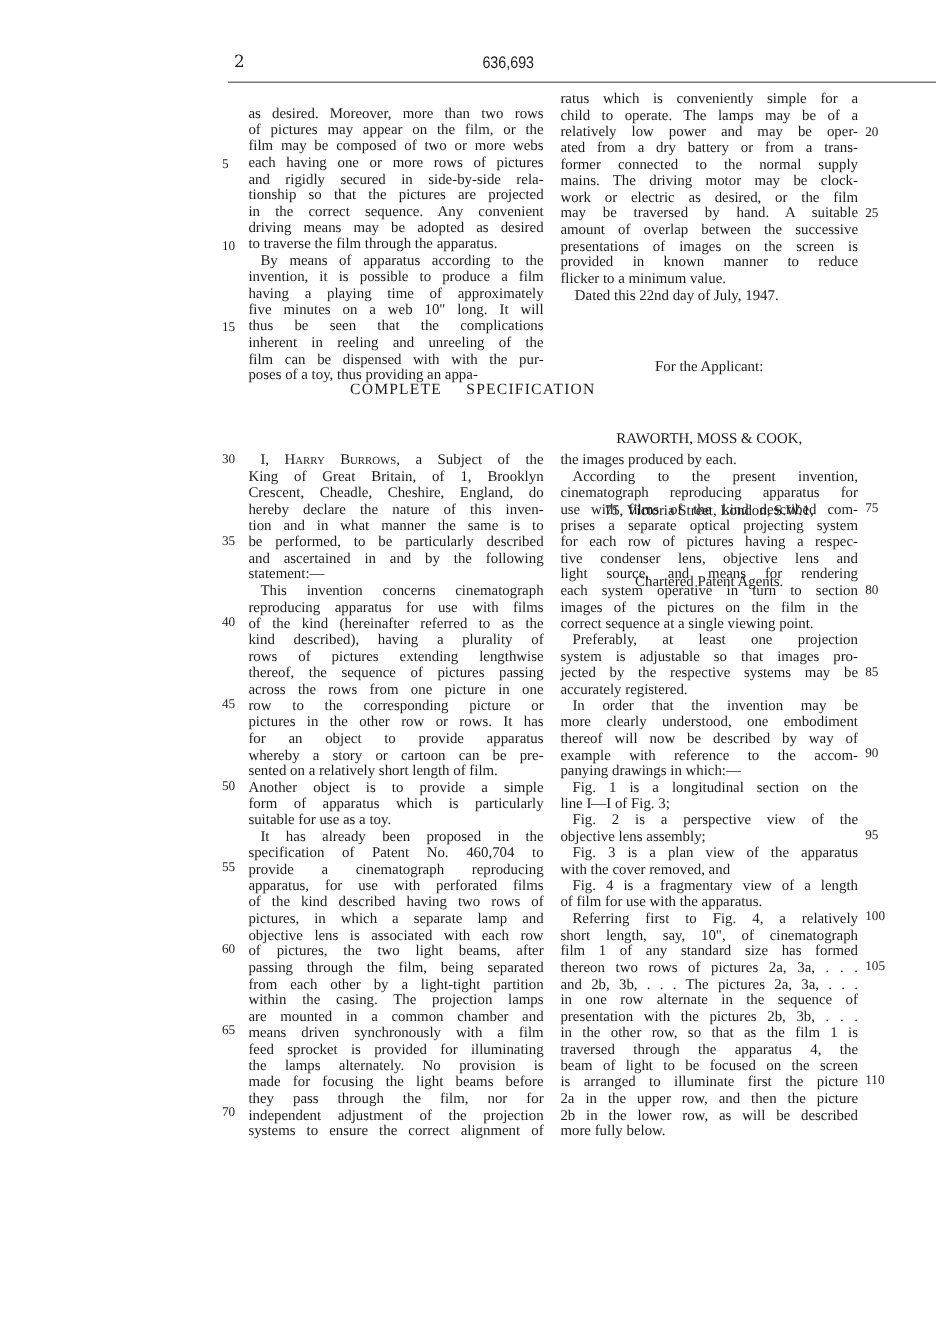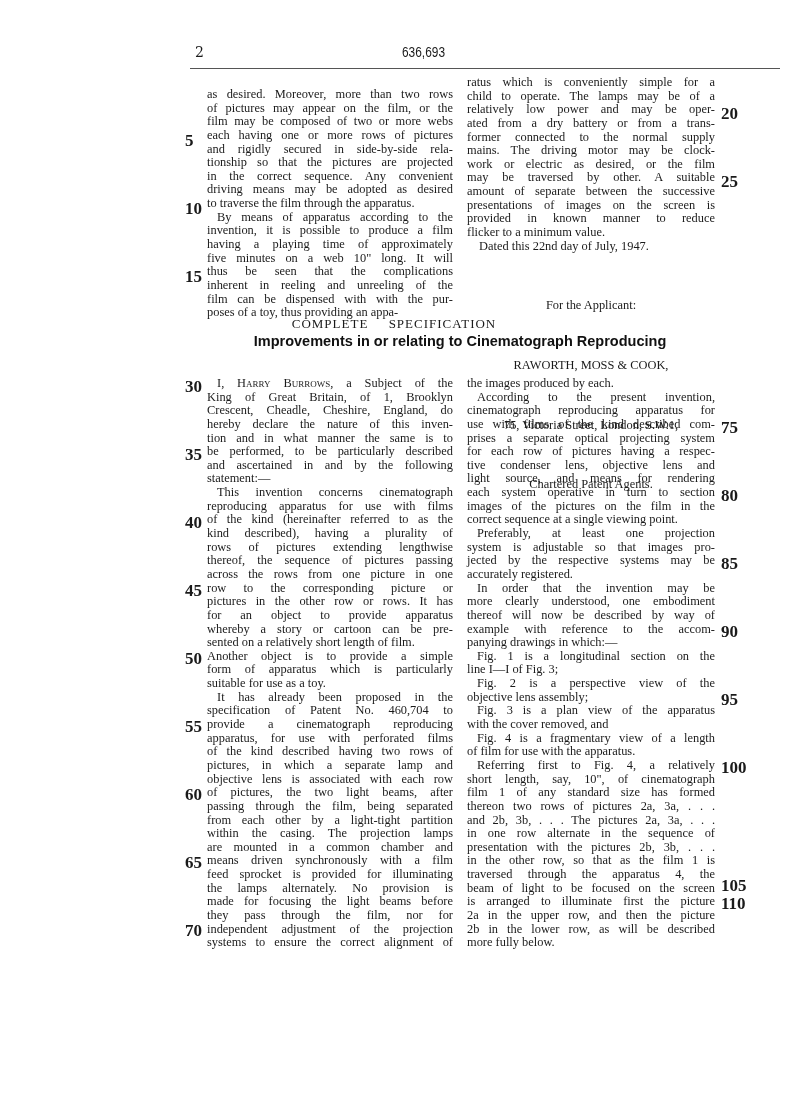--- a/index.html
+++ b/index.html
@@ -14,21 +14,21 @@
     .col .line { display: block; height: 13.65px; white-space: nowrap; text-align: justify; text-align-last: justify; overflow: visible; }
     .col .line.last { text-align-last: left; }
     .col .line.indent { padding-left: 10px; }
     .col .line.center { text-align: center; text-align-last: center; margin-top: 46px; }
 
     .left-top { left: 207px; top: 76px; width: 246px; margin-top: 12px; }
     .right-top { left: 467px; top: 76px; width: 248px; }
     .left-bot { left: 207px; top: 377px; width: 246px; }
     .right-bot { left: 467px; top: 377px; width: 248px; }
 
-    .lnum { position: absolute; font-family: "Liberation Serif", serif; font-weight: bold; font-size: 17px; }
+    .lnum { position: absolute; font-family: "Liberation Serif", serif; font-weight: normal; font-size: 11px; }
     .lnum.left { left: 185px; width: 20px; }
     .lnum.right { left: 721px; width: 30px; }
 
     .spec-label { position: absolute; left: 0; width: 788px; top: 316px; text-align: center; font-family: "Liberation Serif", serif; font-size: 13px; letter-spacing: 1px; }
     .spec-label span { margin: 16px 8px; }
     .title { position: absolute; left: 180px; width: 560px; top: 333px; text-align: center; font-family: "Liberation Sans", sans-serif; font-weight: bold; font-size: 14.5px; line-height: 17px; color: #111; }
     .sc { font-variant: small-caps; }
   </style>
 </head>
 <body>
@@ -59,22 +59,22 @@
     </div>
 
   <div class="col right-top" id="ptr">
       <span class="line">ratus which is conveniently simple for a</span>
       <span class="line">child to operate. The lamps may be of a</span>
       <span class="line">relatively low power and may be oper-</span>
       <span class="line">ated from a dry battery or from a trans-</span>
       <span class="line">former connected to the normal supply</span>
       <span class="line">mains. The driving motor may be clock-</span>
       <span class="line">work or electric as desired, or the film</span>
-      <span class="line">may be traversed by other.   A suitable</span>
-      <span class="line">amount of separate between the successive</span>
+      <span class="line">may be traversed by hand.   A suitable</span>
+      <span class="line">amount of overlap between the successive</span>
       <span class="line">presentations of images on the screen is</span>
       <span class="line">provided in known manner to reduce</span>
       <span class="line last">flicker to a minimum value.</span>
       <span class="line last" style="padding-left: 12px;">Dated this 22nd day of July, 1947.</span>
       <span class="line center">For the Applicant:</span>
       <span class="line center">RAWORTH, MOSS &amp; COOK,</span>
       <span class="line center">75, Victoria Street, London, S.W.1,</span>
       <span class="line center">Chartered Patent Agents.</span>
     </div>
 
@@ -82,21 +82,20 @@
   <span class="lnum left" style="top:199px">10</span>
   <span class="lnum left" style="top:267px">15</span>
   <span class="lnum right" style="top:104px">20</span>
   <span class="lnum right" style="top:172px">25</span>
 
   <div class="spec-label">
     <span>COMPLETE</span>
     <span>SPECIFICATION</span>
   </div>
   <div class="title">
-    <div>Improvements in or relating to Cinematograph Reproducing</div>
   </div>
 
   <div class="col left-bot" id="pbl">
       <span class="line indent"><span>I, </span><span class="sc">Harry Burrows</span><span>, a Subject of the</span></span>
       <span class="line">King of Great Britain, of 1, Brooklyn</span>
       <span class="line">Crescent, Cheadle, Cheshire, England, do</span>
       <span class="line">hereby declare the nature of this inven-</span>
       <span class="line">tion and in what manner the same is to</span>
       <span class="line">be performed, to be particularly described</span>
       <span class="line">and ascertained in and by the following</span>
@@ -190,15 +189,15 @@
   <span class="lnum left" style="top:785px">60</span>
   <span class="lnum left" style="top:853px">65</span>
   <span class="lnum left" style="top:921px">70</span>
 
   <span class="lnum right" style="top:418px">75</span>
   <span class="lnum right" style="top:486px">80</span>
   <span class="lnum right" style="top:554px">85</span>
   <span class="lnum right" style="top:622px">90</span>
   <span class="lnum right" style="top:690px">95</span>
   <span class="lnum right" style="top:758px">100</span>
-  <span class="lnum right" style="top:876px">105</span>
+  <span class="lnum right" style="top:799px">105</span>
   <span class="lnum right" style="top:894px">110</span>
 </div>
 
 </body></html>

